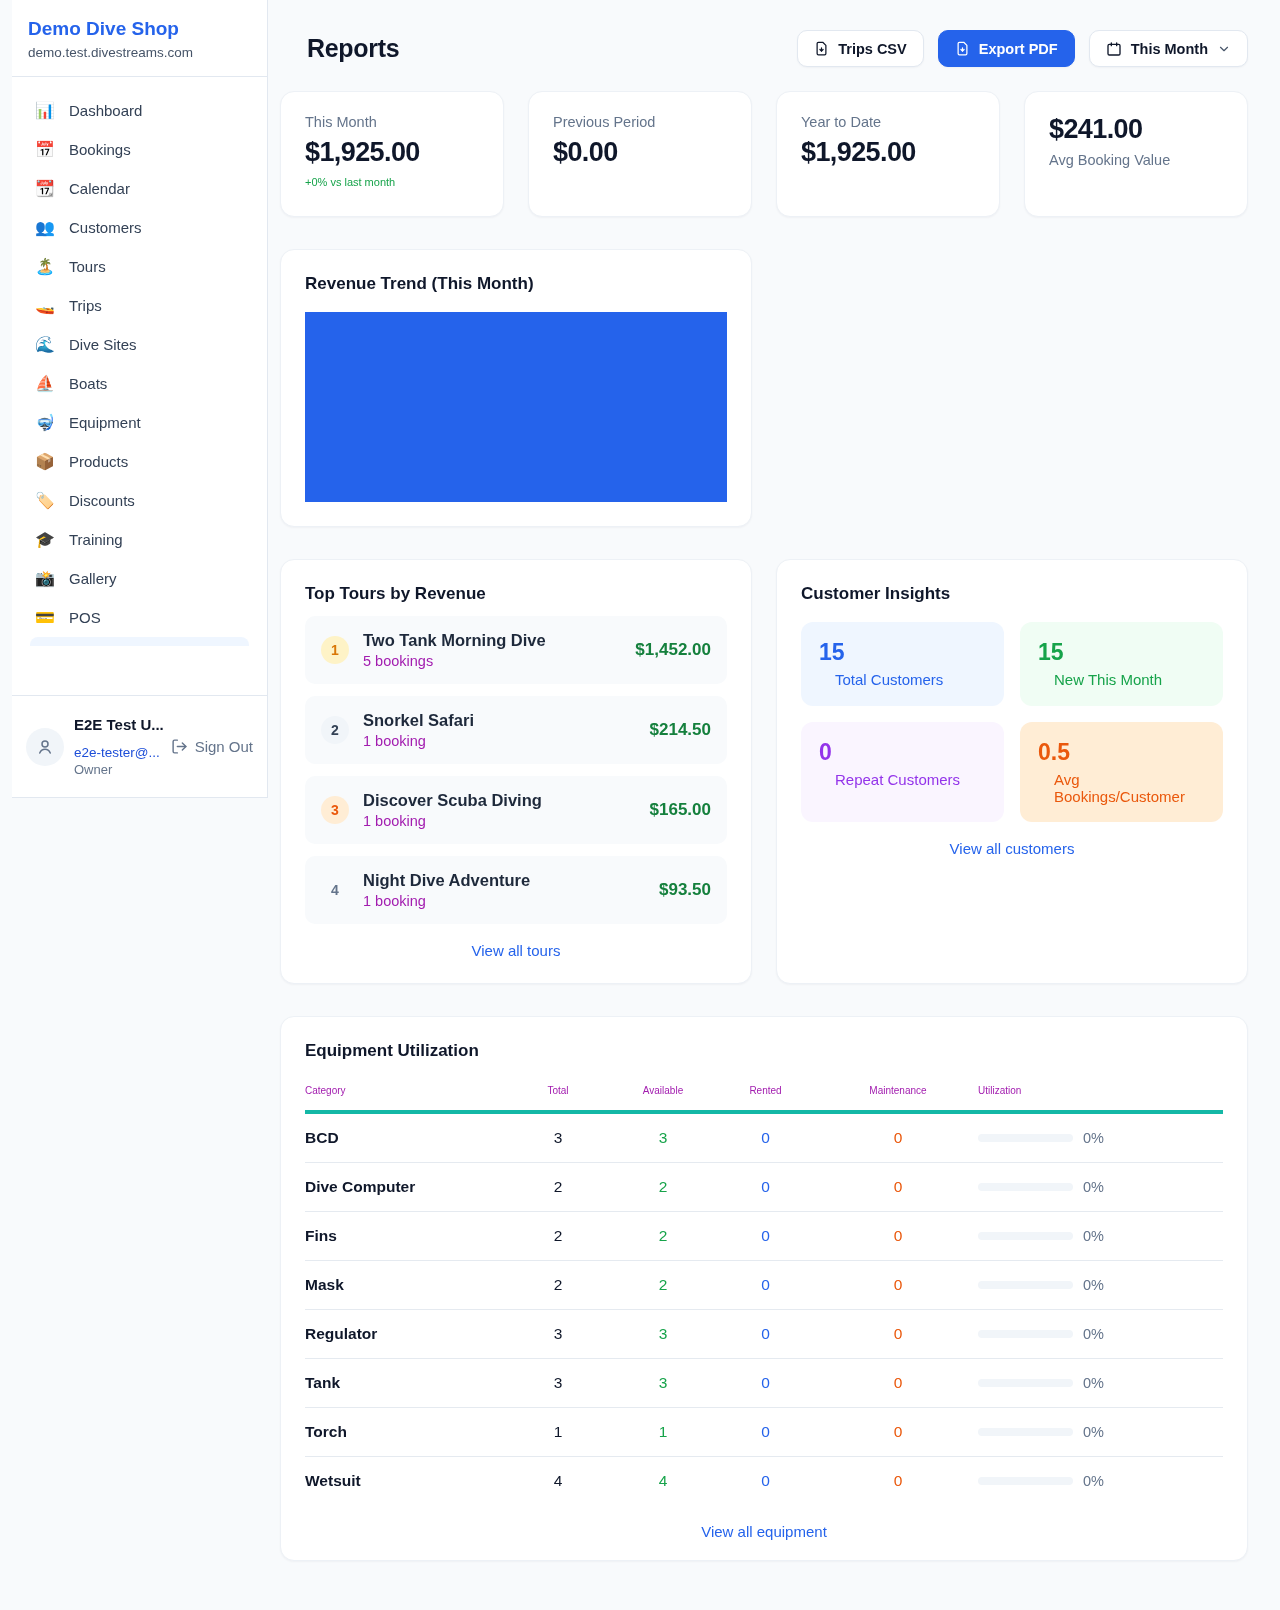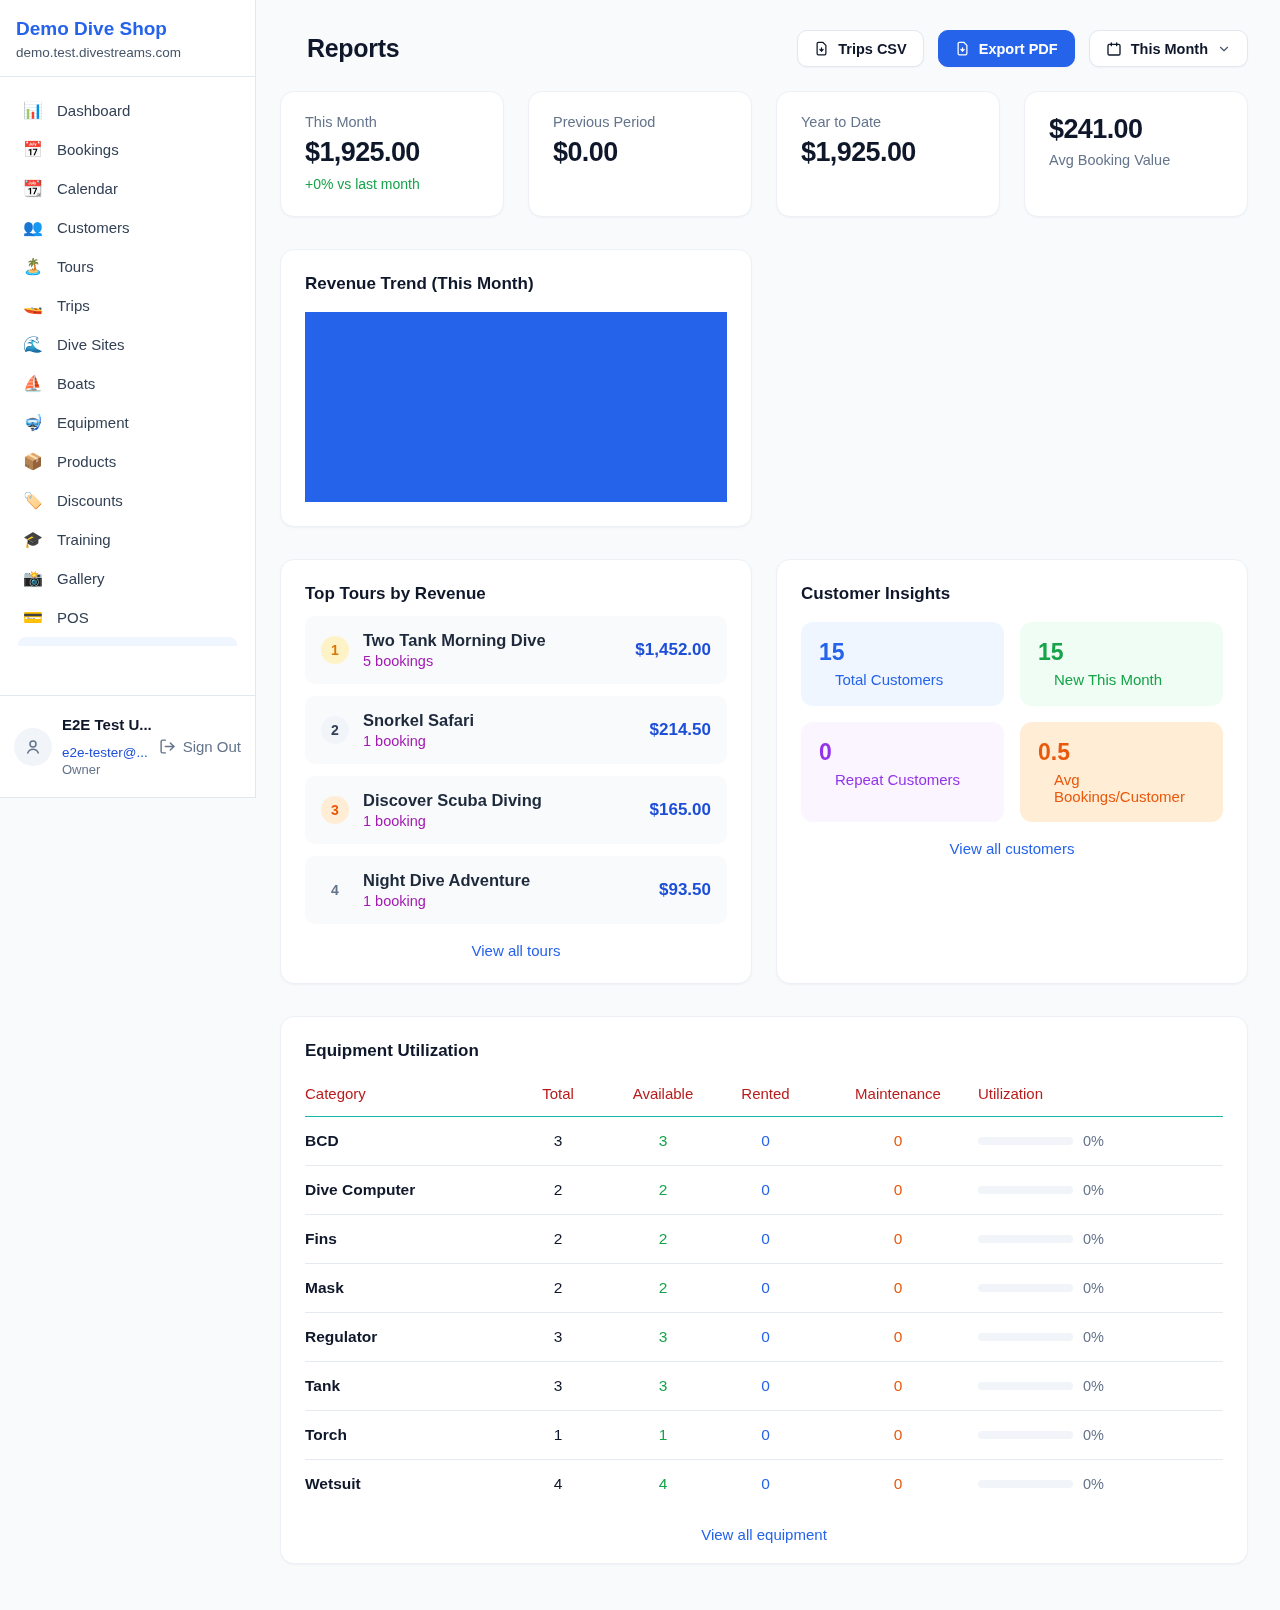--- a/index.html
+++ b/index.html
@@ -1,20 +1,20 @@
 <!DOCTYPE html>
 <html><head>
 <meta charset="utf-8">
 <style>
   * { margin:0; padding:0; box-sizing:border-box; }
   html,body { background:#f8fafc; font-family:"Liberation Sans","DejaVu Sans",sans-serif; color:#0f172a; }
   body { width:1280px; min-height:1610px; position:relative; }
 
   
-  .sidebar { position:absolute; top:0; left:0; width:256px; height:798px; background:#fff;
+  .sidebar { position:absolute; top:0; left:12px; width:256px; height:798px; background:#fff;
              border-right:1px solid #e2e8f0; border-bottom:1px solid #e2e8f0;
              display:flex; flex-direction:column; }
   .sb-header { padding:18px 16px 16px; border-bottom:1px solid #e2e8f0; }
   .sb-brand { color:#2563eb; font-size:19px; font-weight:700; }
   .sb-domain { color:#475569; font-size:13.5px; margin-top:5px; }
   .sb-nav { padding:14px 12px 0; height:628px; overflow:hidden; }
   .nav-item { display:flex; align-items:center; gap:13px; padding:10px 10px; border-radius:8px;
               color:#334155; font-size:15px; cursor:pointer; text-decoration:none; }
   .nav-item .ico { width:22px; font-size:16px; text-align:center; }
   .nav-partial { height:9px; margin:0 6px; background:#eff6ff; border-radius:8px 8px 0 0; overflow:hidden; }
@@ -37,21 +37,21 @@
   .btn-primary { background:#2563eb; border-color:#2563eb; color:#fff; }
   .btn svg { display:block; }
 
   .card { background:#fff; border:1px solid #edf1f6; border-radius:14px; box-shadow:0 1px 2px rgba(15,23,42,.04); }
   .card-title { font-size:17px; font-weight:700; color:#0f172a; }
 
   .stats { display:grid; grid-template-columns:repeat(4,1fr); gap:24px; margin-top:24px; }
   .stat-card { padding:22px 24px; min-height:126px; }
   .stat-label { font-size:14.5px; color:#64748b; }
   .stat-value { font-size:27px; font-weight:800; letter-spacing:-0.6px; margin-top:7px; color:#0f172a; }
-  .stat-delta { font-size:14px; color:#16a34a; margin-top:8px; }
+  .stat-delta { font-size:11px; color:#16a34a; margin-top:8px; }
   .stat-card.value-first .stat-value { margin-top:0; }
   .stat-card.value-first .stat-label { margin-top:7px; }
 
   .grid-2 { display:grid; grid-template-columns:1fr 1fr; gap:24px; margin-top:32px; }
   .grid-2.row-charts { align-items:start; }
 
   .revenue-card { padding:24px; }
   .revenue-block { margin-top:18px; height:190px; background:#2563eb; }
 
   .status-card { padding:24px; }
@@ -72,37 +72,37 @@
   .tour-row:first-of-type { margin-top:18px; }
   .rank { width:28px; height:28px; border-radius:50%; display:flex; align-items:center; justify-content:center;
           font-size:14px; font-weight:600; flex:0 0 auto; }
   .rank-1 { background:#fef3c7; color:#d97706; }
   .rank-2 { background:#f1f5f9; color:#334155; }
   .rank-3 { background:#ffedd5; color:#ea580c; }
   .rank-4 { background:transparent; color:#64748b; }
   .tour-info { min-width:0; }
   .tour-name { font-size:16.5px; font-weight:600; color:#1e293b; }
   .tour-sub { font-size:14.5px; color:#a21caf; margin-top:3px; }
-  .tour-price { margin-left:auto; font-size:17px; font-weight:700; color:#1d4ed8; }
+  .tour-price { margin-left:auto; font-size:17px; font-weight:700; color:#15803d; }
   .view-link { display:block; text-align:center; color:#2563eb; font-size:15px; font-weight:500;
                margin-top:18px; text-decoration:none; cursor:pointer; }
 
   .insights-card { padding:24px; }
   .tiles { display:grid; grid-template-columns:1fr 1fr; gap:16px; margin-top:18px; }
   .tile { border-radius:12px; padding:17px 18px; min-height:84px; }
   .tile-value { font-size:23px; font-weight:700; }
   .tile-label { font-size:15px; font-weight:500; margin-top:5px;margin-left:16px; }
   .tile-blue   { background:#eff6ff; color:#2563eb; }
   .tile-green  { background:#f0fdf4; color:#16a34a; }
   .tile-purple { background:#faf5ff; color:#9333ea; }
   .tile-orange { background:#ffedd5; color:#ea580c; }
 
   .equip-card { padding:24px 24px 20px; margin-top:32px; }
   table.equip { width:100%; border-collapse:collapse; margin-top:14px; }
-  table.equip th { font-size:15px; font-weight:400; color:#b91c1c; text-align:left; padding:10px 0 14px; border-bottom:1px solid #14b8a6; }
+  table.equip th { font-size:10px; font-weight:400; color:#a21caf; text-align:left; padding:10px 0 14px; border-bottom:4px solid #14b8a6; }
   table.equip td { padding:15px 0; border-bottom:1px solid #e5eaf0; font-size:15.5px; }
   table.equip tr:last-child td { border-bottom:none; }
   .col-total { width:110px; text-align:center !important; }
   .col-avail { width:100px; text-align:center !important; }
   .col-rent  { width:105px; text-align:center !important; }
   .col-maint { width:160px; text-align:center !important; }
   .col-util  { width:245px; }
   td.cat { font-weight:600; color:#0f172a; }
   td.avail { color:#16a34a; }
   td.rent { color:#2563eb; }

